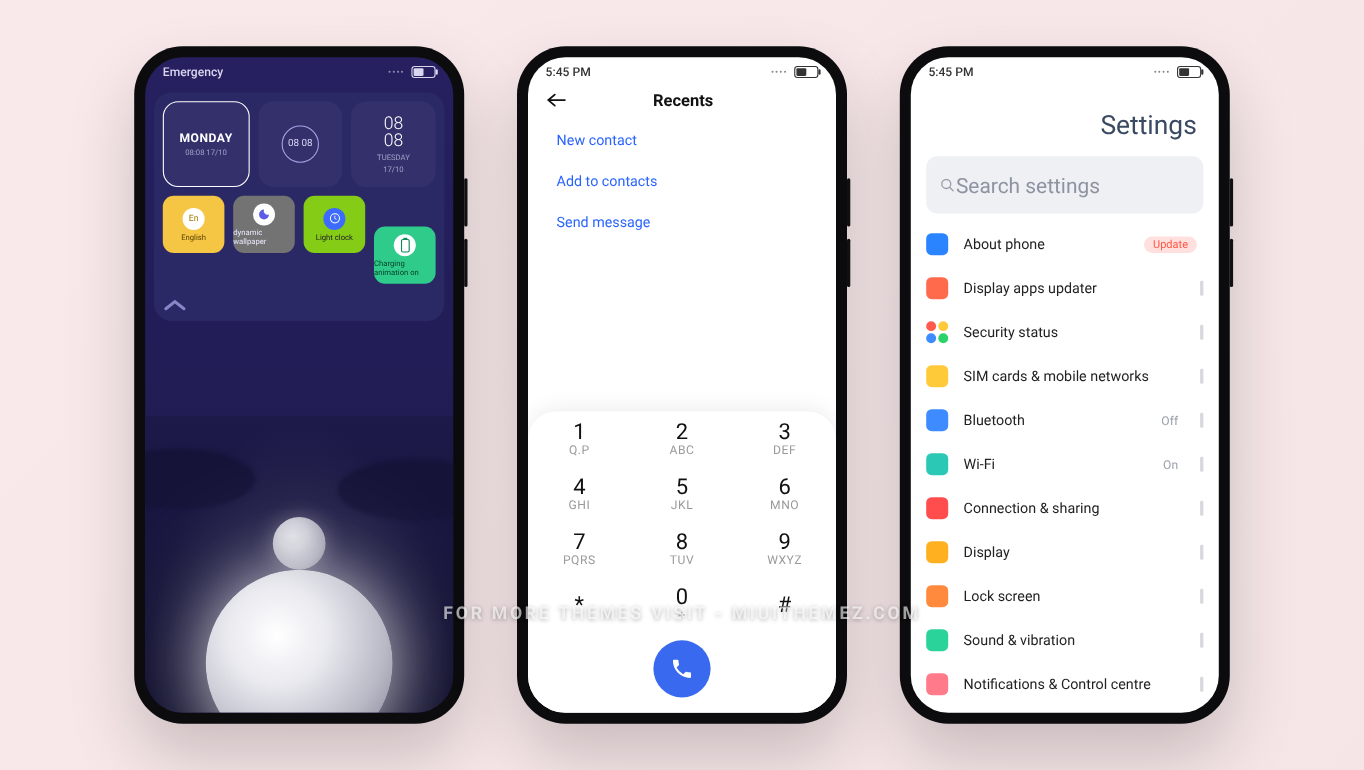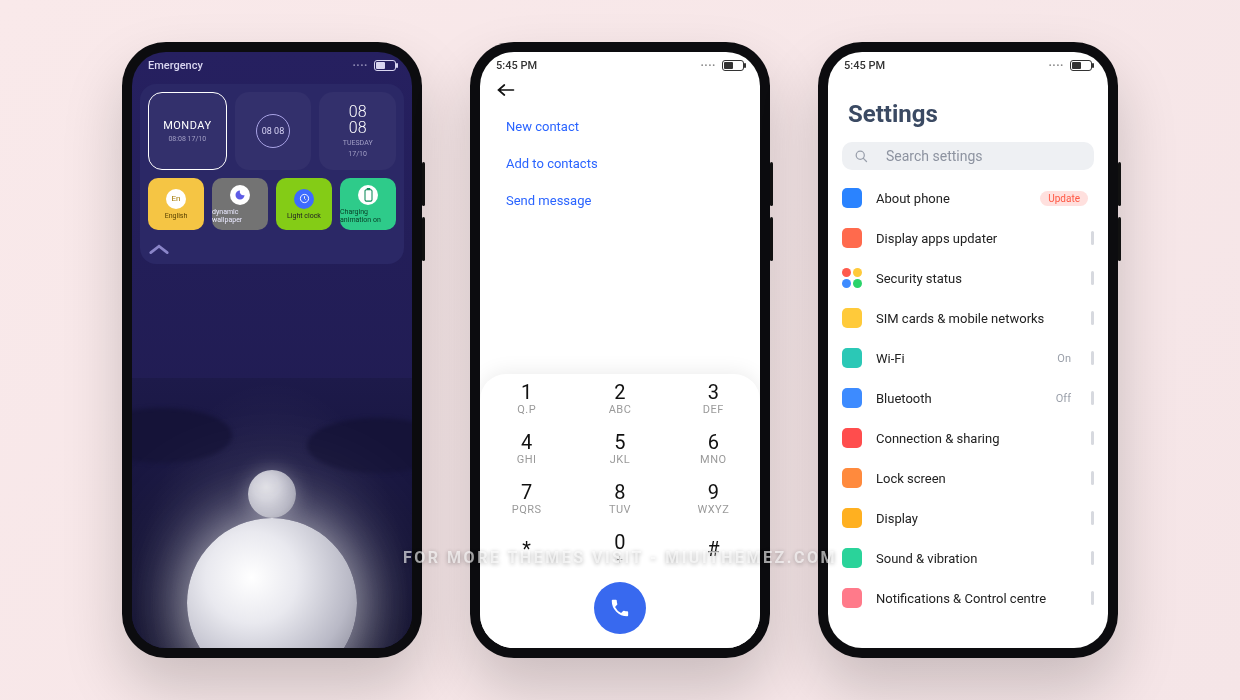--- a/index.html
+++ b/index.html
@@ -29,32 +29,32 @@
 .bat-fill { position:absolute; inset:1px 10px 1px 1px; background:currentColor; border-radius:1px; }
 .dots { letter-spacing:1px; opacity:.6; font-size:8px; }
 
 
 .p1 .screen { background: linear-gradient(#262060, #1d1a4a); color:#e8e6f5; }
 .p1 .status { color:#d9d6f0; }
 .p1 .cards-area { background:#2b2866; margin:6px 8px 0 8px; border-radius:16px; padding:8px; }
 .card-row { display:flex; gap:8px; }
 .lk-card { flex:1; height:78px; border-radius:14px; background:rgba(255,255,255,.04); display:flex; flex-direction:column; align-items:center; justify-content:center; font-size:9px; color:#cfcce9; }
 .lk-card.sel { border:1px solid #fff; }
-.lk-card .big { font-size:11px; font-weight:400; letter-spacing:.5px; color:#fff; }
+.lk-card .big { font-size:11px; font-weight:700; letter-spacing:.5px; color:#fff; }
 .lk-card .sub { font-size:7px; opacity:.7; margin-top:3px; }
 .ring { width:34px; height:34px; border:1.5px solid #a9a3e6; border-radius:50%; display:flex; align-items:center; justify-content:center; font-size:9px; color:#d7d3f5; }
 .stacked .n { font-size:16px; font-weight:300; line-height:1; color:#fff; }
 
 .chips { display:flex; gap:8px; margin-top:8px; }
 .chip { flex:1; height:52px; border-radius:10px; display:flex; flex-direction:column; align-items:center; justify-content:center; font-size:7px; gap:3px; }
 .chip .cic { width:20px; height:20px; border-radius:50%; display:flex; align-items:center; justify-content:center; }
 .chip.c1 { background:#f5c544; color:#5a4200; }
 .chip.c2 { background:#737373; color:#eae9ff; }
 .chip.c3 { background:#84cc16; color:#222; }
-.chip.c4 { background:#2ecb8a; color:#073d26; }
+.chip.c4 { background:#2ecb8a; color:#073d26;margin-top:28px; }
 .chev-up { text-align:center; margin-top:12px; color:#8a85c9; }
 
 .p1 .wallpaper { position:absolute; left:0; right:0; bottom:0; height:270px; background: radial-gradient(ellipse at 50% 90%, rgba(255,255,255,.12), transparent 70%), linear-gradient(#1d1a4a, #0e0d2b); overflow:hidden; }
 .moon { position:absolute; left:50%; transform:translateX(-50%); bottom:-40px; width:170px; height:170px; border-radius:50%;
   background: radial-gradient(circle at 38% 35%, #fff 0%, #e9e9ef 30%, #b9b9c6 65%, #6f6f80 100%);
   box-shadow: 0 0 55px rgba(255,255,255,.6), 0 0 120px rgba(255,255,255,.35);
 }
 .moon.small { width:48px; height:48px; bottom:130px; opacity:.85; box-shadow:0 0 20px rgba(255,255,255,.35); }
 .cloud { position:absolute; width:140px; height:55px; background:#151338; border-radius:50%; filter:blur(2px); }
 .cloud.l { left:-40px; top:30px; } .cloud.r { right:-35px; top:40px; }
@@ -74,22 +74,22 @@
 .keypad { display:grid; grid-template-columns:repeat(3,1fr); }
 .key { height:50px; display:flex; flex-direction:column; align-items:center; justify-content:center; }
 .key .d { font-size:20px; font-weight:400; color:#111; line-height:1; }
 .key .l { font-size:11px; color:#9a9a9a; letter-spacing:.5px; margin-top:1px; }
 .call-row { display:flex; justify-content:center; padding:8px 0 14px; }
 .call-btn { width:52px; height:52px; border-radius:50%; background:#3869ef; color:#fff; display:flex; align-items:center; justify-content:center; }
 
 
 .p3 .screen { background:#fff; color:#222; }
 .p3 .status { color:#333; }
-.p3 .title { font-size:24px; color:#3b4a63; padding:22px 20px 14px; font-weight:700; }
-.search { margin:0 14px; background:#eef0f3; border-radius:10px; height:28px; display:flex; align-items:center; padding:0 12px; color:#8d93a0; font-size:14px; gap:17px; }
+.p3 .title { font-size:24px; color:#3b4a63; padding:22px 20px 14px; font-weight:400;text-align:right; }
+.search { margin:0 14px; background:#eef0f3; border-radius:10px; height:52px; display:flex; align-items:center; padding:0 12px; color:#8d93a0; font-size:19px; gap:0; }
 .slist { padding:8px 14px 0; }
 .srow { display:flex; align-items:center; height:40px; font-size:13px; color:#222; gap:14px; }
 .sicon { width:20px; height:20px; border-radius:5px; flex-shrink:0; }
 .srow .label { flex:1; }
 .srow .val { color:#9ba0aa; font-size:11px; margin-right:6px; }
 .srow .chev { width:3px; height:14px; background:#d7d9df; border-radius:2px; }
 .badge { background:#ffe0de; color:#ff5844; font-size:10px; padding:2px 8px; border-radius:10px; margin-right:6px; }
 
 .watermark { position:absolute; left:0; right:0; top:548px; text-align:center; color:rgba(255,255,255,.62); font-weight:700; letter-spacing:2.5px; font-size:16px; text-shadow:0 1px 4px rgba(0,0,0,.3); pointer-events:none; }
 
@@ -192,20 +192,21 @@
               <span class="bat-fill"></span>
             </span>
           </span>
       </div>
       <div class="hdr">
         <span class="back">
           <svg width="20" height="16" viewBox="0 0 24 18">
               <path fill="none" stroke="#111" stroke-width="2" stroke-linecap="round" d="M10 3 3 9l7 6M3 9h18"></path>
             </svg>
         </span>
+        <span class="ttl">Recents</span>
       </div>
       <div class="opt-list" id="p2-opts">
           <div class="opt">New contact</div>
           <div class="opt">Add to contacts</div>
           <div class="opt">Send message</div>
         </div>
 
       <div class="dial-panel">
         <div class="keypad" id="keypad">
             <div class="key">
@@ -309,47 +310,47 @@
             </span>
             <span class="label">Security status</span>
             <span class="chev"></span>
           </div>
           <div class="srow">
             <span class="sicon" style="background:#ffca3a"></span>
             <span class="label">SIM cards &amp; mobile networks</span>
             <span class="chev"></span>
           </div>
           <div class="srow">
+            <span class="sicon" style="background:#3d8bff"></span>
+            <span class="label">Bluetooth</span>
+            <span class="val">Off</span>
+            <span class="chev"></span>
+          </div>
+          <div class="srow">
             <span class="sicon" style="background:#2bc8b6"></span>
             <span class="label">Wi-Fi</span>
             <span class="val">On</span>
             <span class="chev"></span>
           </div>
           <div class="srow">
-            <span class="sicon" style="background:#3d8bff"></span>
-            <span class="label">Bluetooth</span>
-            <span class="val">Off</span>
-            <span class="chev"></span>
-          </div>
-          <div class="srow">
             <span class="sicon" style="background:#ff4d4d"></span>
             <span class="label">Connection &amp; sharing</span>
             <span class="chev"></span>
           </div>
           <div class="srow">
+            <span class="sicon" style="background:#ffb020"></span>
+            <span class="label">Display</span>
+            <span class="chev"></span>
+          </div>
+          <div class="srow">
             <span class="sicon" style="background:#ff8a3d"></span>
             <span class="label">Lock screen</span>
             <span class="chev"></span>
           </div>
           <div class="srow">
-            <span class="sicon" style="background:#ffb020"></span>
-            <span class="label">Display</span>
-            <span class="chev"></span>
-          </div>
-          <div class="srow">
             <span class="sicon" style="background:#2ad39a"></span>
             <span class="label">Sound &amp; vibration</span>
             <span class="chev"></span>
           </div>
           <div class="srow">
             <span class="sicon" style="background:#ff7a8a"></span>
             <span class="label">Notifications &amp; Control centre</span>
             <span class="chev"></span>
           </div>
         </div>

